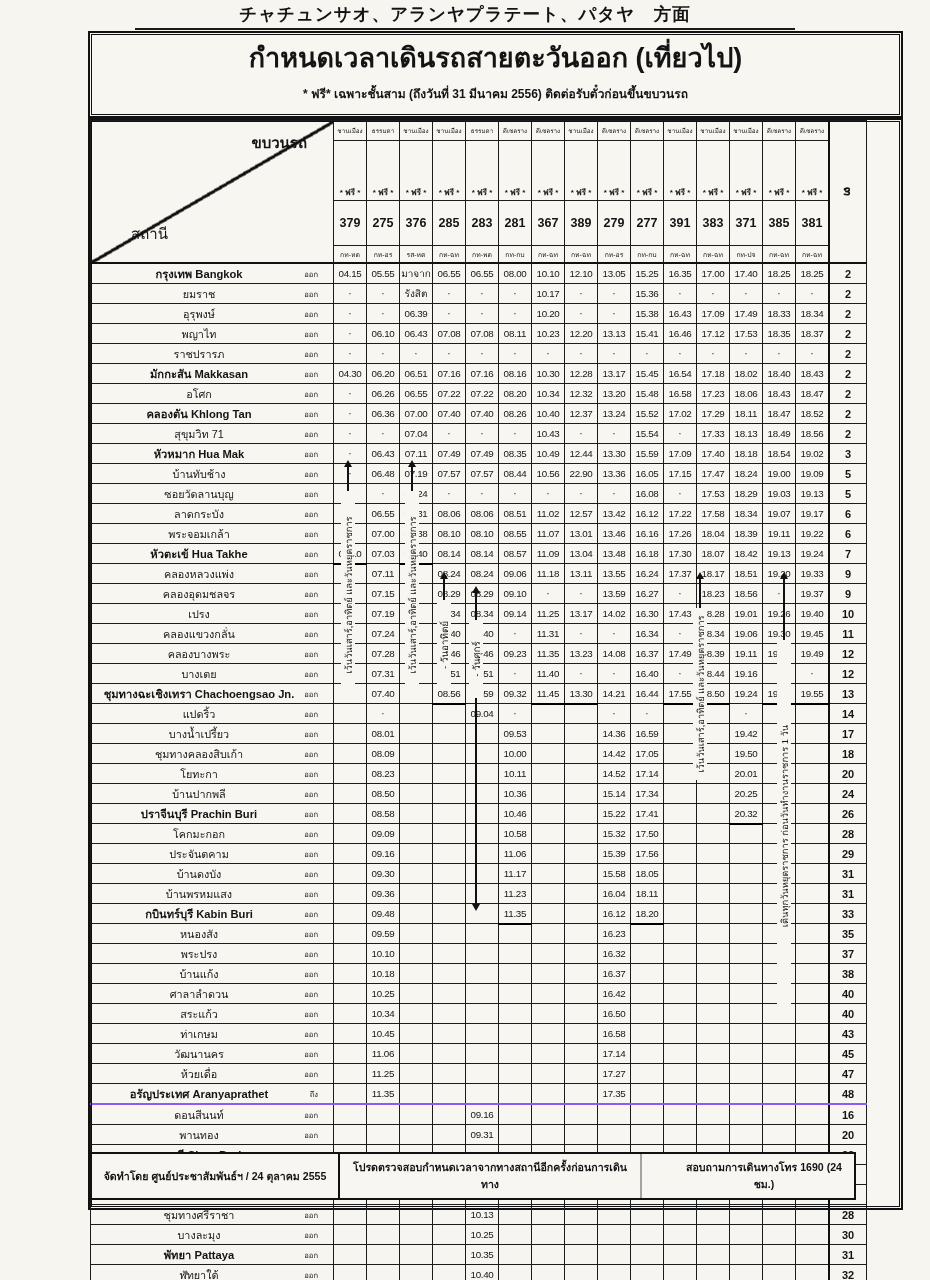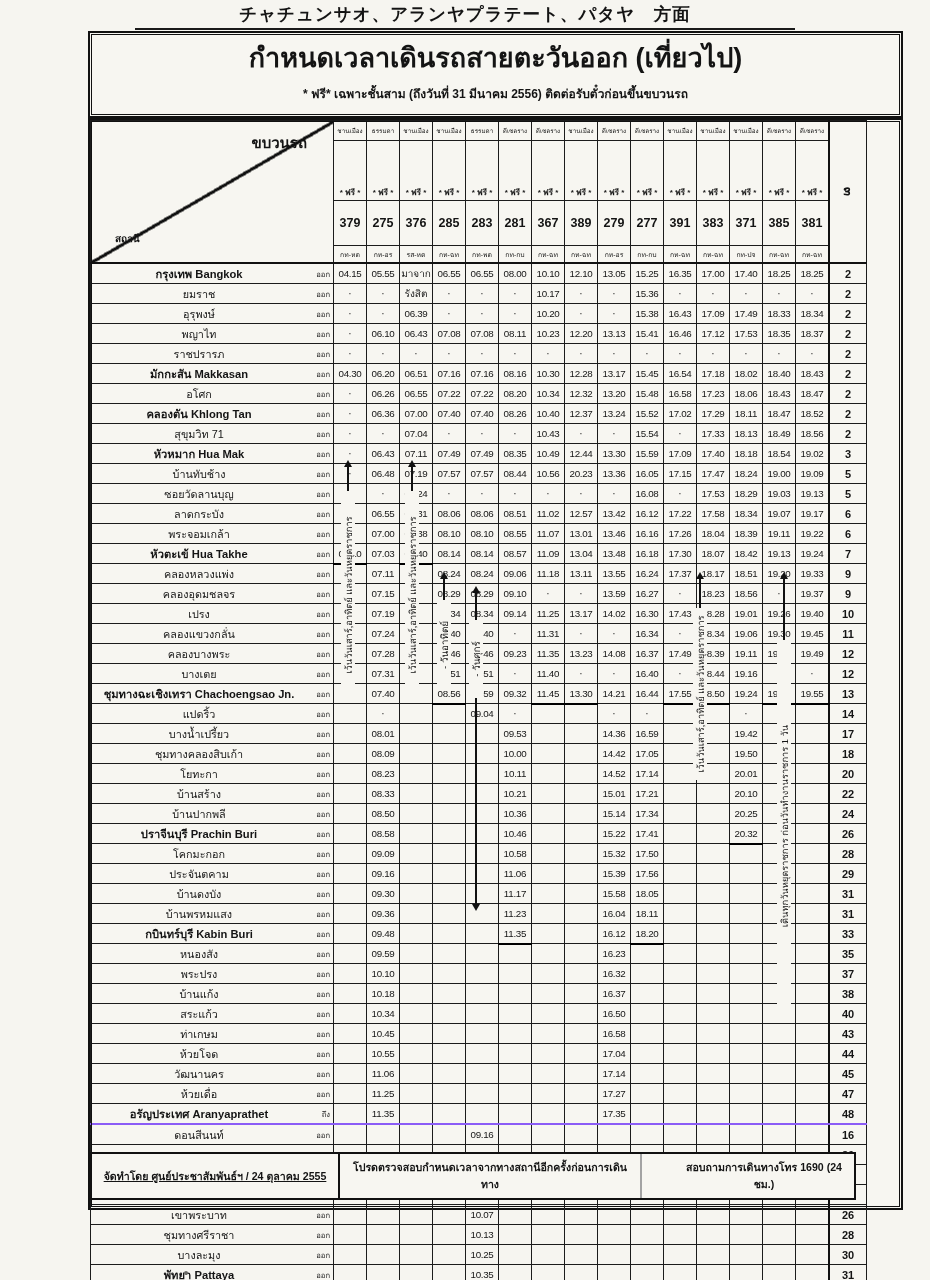--- a/index.html
+++ b/index.html
@@ -13,44 +13,44 @@
   .title{margin-top:3px;text-align:center;font-size:27px;font-weight:700;}
   .subtitle{margin-top:5px;text-align:center;font-size:12px;font-weight:700;}
   .bigbox{position:absolute;left:88px;top:118px;width:811px;height:1088px;border:2px solid #111;background:#f7f6f1;}
   .bigbox::before{content:"";position:absolute;inset:1px;border:1px solid #111;pointer-events:none;z-index:5;}
   table.tt{border-collapse:collapse;table-layout:fixed;margin:0;width:758px;}
   .tt th,.tt td{border:1px solid #1c1c1c;padding:0;text-align:center;vertical-align:middle;}
   .tt thead th{height:100px;border-bottom:2px solid #111;}
   th.corner{width:242px;position:relative;
      background-image:linear-gradient(to bottom right,transparent 49.4%,#111 49.4%,#111 50.7%,transparent 50.7%);}
   .corner .lbl-train{position:absolute;top:10px;right:26px;font-size:15px;font-weight:700;}
-  .corner .lbl-station{position:absolute;bottom:16px;left:24px;font-size:10px;font-weight:700;}
+  .corner .lbl-station{position:absolute;bottom:16px;left:40px;font-size:15px;font-weight:400;}
   th.tcol{width:32px;font-weight:400;}
   .tcol .ttype{height:19px;border-bottom:1px solid #1c1c1c;font-size:6.3px;display:flex;align-items:center;justify-content:center;overflow:hidden;}
   .tcol .tfree{height:16px;border-bottom:1px solid #1c1c1c;font-size:8px;font-weight:700;display:flex;align-items:center;justify-content:center;margin-top:43px;}
   .tcol .tnum{height:44px;font-size:12.5px;font-weight:600;display:flex;align-items:center;justify-content:center;}
   .tcol .tcode{height:16px;border-top:1px solid #1c1c1c;font-size:6.8px;display:flex;align-items:center;justify-content:center;overflow:hidden;}
   th.fareh{width:36px;border-left:2px solid #111;}
   .fareh span{display:inline-block;transform:rotate(90deg);font-size:13px;font-weight:700;}
   .tt tbody tr{height:15.9px;}
   td.st{position:relative;text-align:center;}
   td.st .nm{display:inline-block;font-size:10.8px;padding-right:26px;white-space:nowrap;}
   tr.major td.st .nm{font-weight:700;font-size:11.2px;}
-  td.st .dep{position:absolute;right:3px;top:50%;transform:translateY(-50%);font-size:7.6px;}
+  td.st .dep{position:absolute;right:15px;top:50%;transform:translateY(-50%);font-size:7.6px;}
   td.time{font-size:9.8px;letter-spacing:-0.3px;}
   td.term{border-bottom:2.5px solid #000;}
   td.dot{font-size:10px;color:#222;}
   td.note{font-size:10px;}
   td.farec{font-size:11px;font-weight:700;border-left:2px solid #111;}
   tr.sect td{border-bottom:2px solid #8b5cf6;}
   .footerbar{position:absolute;left:0px;top:1032px;width:762px;height:44px;border:2px solid #111;
              display:flex;background:#f7f6f1;z-index:6;}
   .fcell{display:flex;align-items:center;justify-content:center;font-size:10.6px;font-weight:700;
          padding:0 4px;text-align:center;}
-  .fcell.c1{width:238px;text-decoration:underline;}
+  .fcell.c1{width:238px;}
   .fcell.c2{width:292px;border-left:2px solid #111;}
   .fcell.c3{flex:1;border-left:2px solid #a3a3a3;padding-left:36px;}
   .vtext{position:absolute;height:14px;transform:rotate(-90deg);display:flex;align-items:center;justify-content:center;
          background:#f7f6f1;font-size:9.3px;white-space:nowrap;z-index:4;}
   .vtext.small{font-size:9.8px;}
   .shaft{position:absolute;width:1.6px;background:#111;z-index:3;}
   .ahead{position:absolute;width:0;height:0;border-left:4px solid transparent;border-right:4px solid transparent;z-index:3;}
   .ahead.up{border-bottom:7px solid #111;}
   .ahead.down{border-top:7px solid #111;}
   .artifact-dot{position:absolute;left:184px;top:1271px;width:4px;height:4px;border-radius:50%;background:#6a6a66;}
@@ -359,21 +359,21 @@
         </tr>
         <tr>
           <td class="st"><span class="nm">บ้านทับช้าง</span><span class="dep">ออก</span></td>
           <td class="dot">·</td>
           <td class="time">06.48</td>
           <td class="time">07.19</td>
           <td class="time">07.57</td>
           <td class="time">07.57</td>
           <td class="time">08.44</td>
           <td class="time">10.56</td>
-          <td class="time">20.23</td>
+          <td class="time">22.90</td>
           <td class="time">13.36</td>
           <td class="time">16.05</td>
           <td class="time">17.15</td>
           <td class="time">17.47</td>
           <td class="time">18.24</td>
           <td class="time">19.00</td>
           <td class="time">19.09</td>
           <td class="farec">5</td>
         </tr>
         <tr>
@@ -655,39 +655,20 @@
           <td class="time">14.52</td>
           <td class="time">17.14</td>
           <td class="empty"></td>
           <td class="empty"></td>
           <td class="time">20.01</td>
           <td class="empty"></td>
           <td class="empty"></td>
           <td class="farec">20</td>
         </tr>
         <tr>
-          <td class="st"><span class="nm">บ้านสร้าง</span><span class="dep">ออก</span></td>
-          <td class="empty"></td>
-          <td class="time">08.33</td>
-          <td class="empty"></td>
-          <td class="empty"></td>
-          <td class="empty"></td>
-          <td class="time">10.21</td>
-          <td class="empty"></td>
-          <td class="empty"></td>
-          <td class="time">15.01</td>
-          <td class="time">17.21</td>
-          <td class="empty"></td>
-          <td class="empty"></td>
-          <td class="time">20.10</td>
-          <td class="empty"></td>
-          <td class="empty"></td>
-          <td class="farec">22</td>
-        </tr>
-        <tr>
           <td class="st"><span class="nm">บ้านปากพลี</span><span class="dep">ออก</span></td>
           <td class="empty"></td>
           <td class="time">08.50</td>
           <td class="empty"></td>
           <td class="empty"></td>
           <td class="empty"></td>
           <td class="time">10.36</td>
           <td class="empty"></td>
           <td class="empty"></td>
           <td class="time">15.14</td>
@@ -864,20 +845,39 @@
           <td class="time">16.37</td>
           <td class="empty"></td>
           <td class="empty"></td>
           <td class="empty"></td>
           <td class="empty"></td>
           <td class="empty"></td>
           <td class="empty"></td>
           <td class="farec">38</td>
         </tr>
         <tr>
+          <td class="st"><span class="nm">ศาลาลำดวน</span><span class="dep">ออก</span></td>
+          <td class="empty"></td>
+          <td class="time">10.25</td>
+          <td class="empty"></td>
+          <td class="empty"></td>
+          <td class="empty"></td>
+          <td class="empty"></td>
+          <td class="empty"></td>
+          <td class="empty"></td>
+          <td class="time">16.42</td>
+          <td class="empty"></td>
+          <td class="empty"></td>
+          <td class="empty"></td>
+          <td class="empty"></td>
+          <td class="empty"></td>
+          <td class="empty"></td>
+          <td class="farec">40</td>
+        </tr>
+        <tr>
           <td class="st"><span class="nm">สระแก้ว</span><span class="dep">ออก</span></td>
           <td class="empty"></td>
           <td class="time">10.34</td>
           <td class="empty"></td>
           <td class="empty"></td>
           <td class="empty"></td>
           <td class="empty"></td>
           <td class="empty"></td>
           <td class="empty"></td>
           <td class="time">16.50</td>
@@ -900,39 +900,20 @@
           <td class="empty"></td>
           <td class="empty"></td>
           <td class="time">16.58</td>
           <td class="empty"></td>
           <td class="empty"></td>
           <td class="empty"></td>
           <td class="empty"></td>
           <td class="empty"></td>
           <td class="empty"></td>
           <td class="farec">43</td>
-        </tr>
-        <tr>
-          <td class="st"><span class="nm">ห้วยโจด</span><span class="dep">ออก</span></td>
-          <td class="empty"></td>
-          <td class="time">10.55</td>
-          <td class="empty"></td>
-          <td class="empty"></td>
-          <td class="empty"></td>
-          <td class="empty"></td>
-          <td class="empty"></td>
-          <td class="empty"></td>
-          <td class="time">17.04</td>
-          <td class="empty"></td>
-          <td class="empty"></td>
-          <td class="empty"></td>
-          <td class="empty"></td>
-          <td class="empty"></td>
-          <td class="empty"></td>
-          <td class="farec">44</td>
         </tr>
         <tr>
           <td class="st"><span class="nm">วัฒนานคร</span><span class="dep">ออก</span></td>
           <td class="empty"></td>
           <td class="time">11.06</td>
           <td class="empty"></td>
           <td class="empty"></td>
           <td class="empty"></td>
           <td class="empty"></td>
           <td class="empty"></td>

